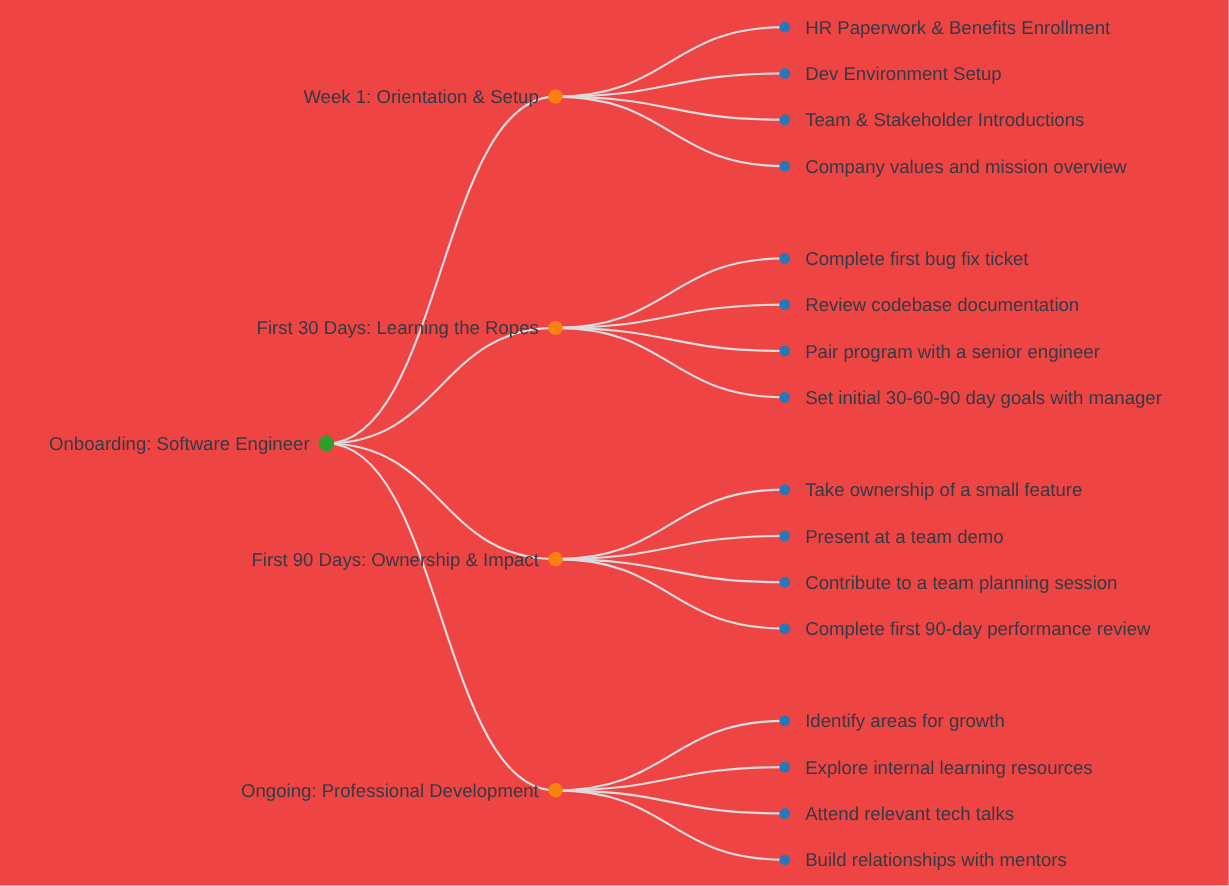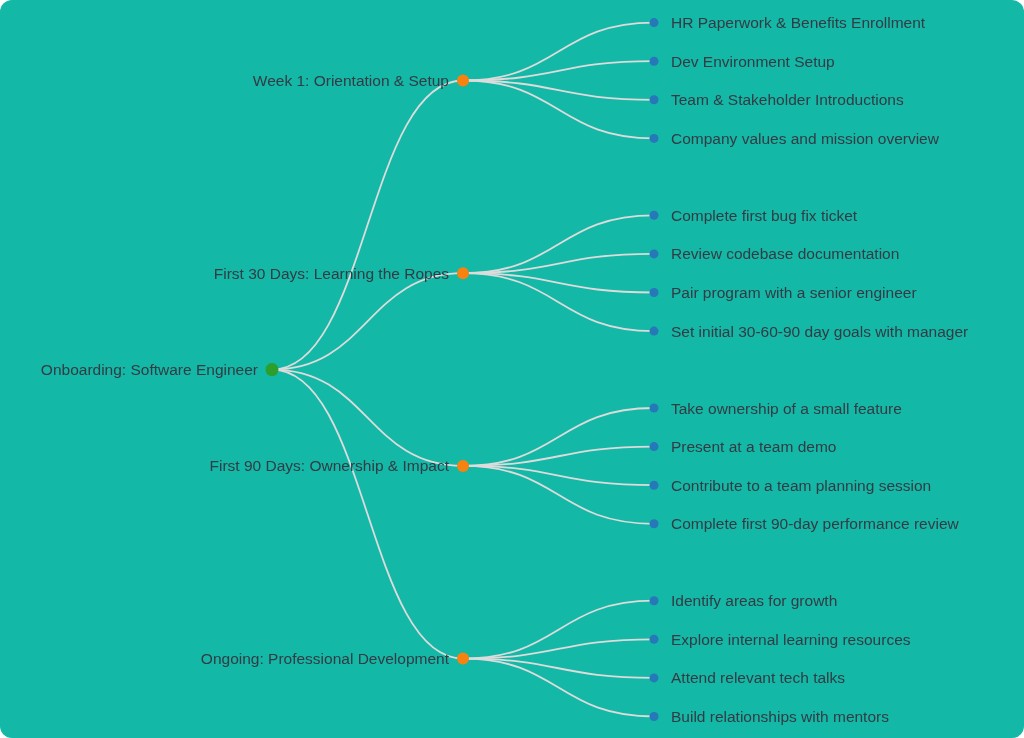--- a/index.html
+++ b/index.html
@@ -8,22 +8,21 @@
     background: #ffffff;
     width: 1024px;
     height: 738px;
     overflow: hidden;
     font-family: "Liberation Sans", "DejaVu Sans", sans-serif;
   }
   #mindmap-wrap {
     position: relative;
     width: 1024px;
     height: 738px;
-    background: #14b8a6;
-    border-radius: 12px;
+    background: #ef4444;
   }
   svg text {
     font-family: "Liberation Sans", "DejaVu Sans", sans-serif;
     -webkit-font-smoothing: antialiased;
   }
   svg circle { cursor: pointer; }
 </style>
 </head>
 <body>
 

